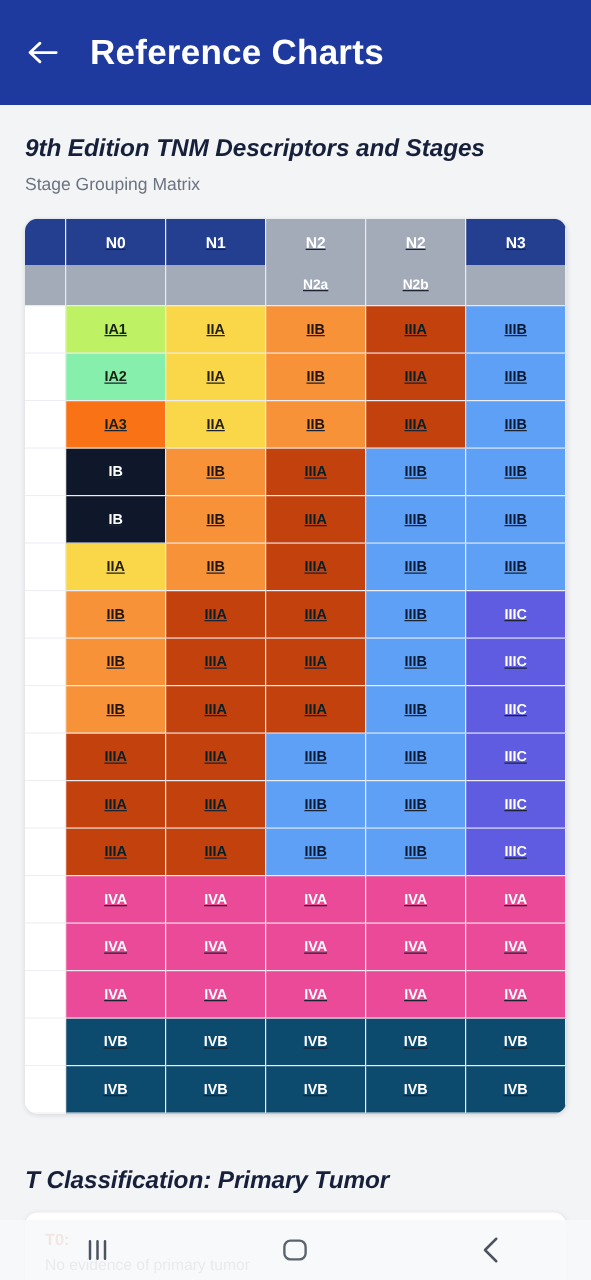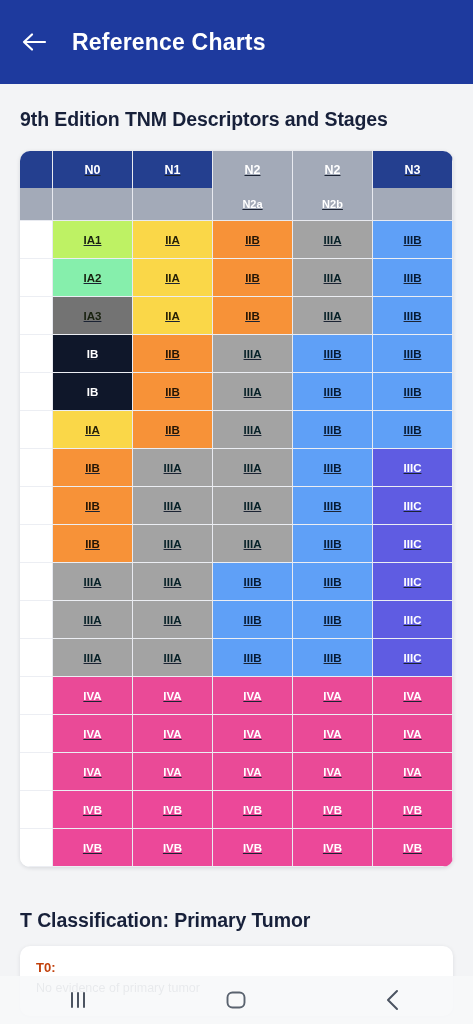--- a/index.html
+++ b/index.html
@@ -11,25 +11,25 @@
     -webkit-font-smoothing:antialiased;
   }
 
   
   .appbar{
     height:84px; background:#1e3a9e; display:flex; align-items:center;
     padding:0 20px; gap:22px;
   }
   .back-btn{ width:30px; height:30px; display:flex; align-items:center;
     justify-content:center; cursor:pointer; }
-  .appbar-title{ color:#fff; font-size:23px; font-weight:bold; letter-spacing:.2px; }
+  .appbar-title{ color:#fff; font-size:28px; font-weight:bold; letter-spacing:.2px; }
 
   
   .sec-head{ padding:24px 20px 0 20px; }
-  .sec-title{ font-size:19.5px; font-weight:bold; color:#17203a; letter-spacing:-.1px; }
+  .sec-title{ font-size:19.5px; font-weight:bold; color:#17203a; letter-spacing:-.1px;font-style:italic; }
   .sec-sub{ font-size:14px; color:#6b7280; margin-top:8px; }
 
   
   .card-wrap{ padding:20px 20px 0 20px;text-decoration:underline; }
   .card{
     background:#fff; border-radius:10px;
     box-shadow:0 1px 4px rgba(17,24,39,.13);
     overflow:hidden;
     
     width:433px;
@@ -51,29 +51,29 @@
   thead tr.r1 th.muted{ background:#a3aab8; }
   thead tr.r2 th{ height:33px; background:#a3aab8; font-size:11px;
                   border-bottom:1px solid #e8eaf0; }
 
   td.rowlab{ background:#fff; color:#31394e; font-size:11px; font-weight:bold;
              text-align:left; padding-left:8px; }
 
   
   .s-IA1{background:#bef264;color:#18210f}
   .s-IA2{background:#86efac;color:#18210f}
-  .s-IA3{background:#737373;color:#18210f}
+  .s-IA3{background:#f97316;color:#18210f}
   .s-IB {background:#0f172a;color:#fff}
   .s-IIA{background:#fad748;color:#241f05}
   .s-IIB{background:#f79238;color:#241505}
-  .s-IIIA{background:#a3a3a3;color:#062027}
+  .s-IIIA{background:#c2410c;color:#062027}
   .s-IIIB{background:#5fa0f7;color:#061a33}
   .s-IIIC{background:#5f5ce2;color:#fff}
   .s-IVA{background:#ea4a97;color:#fff}
-  .s-IVB{background:#ec4899;color:#fff}
+  .s-IVB{background:#0c4a6e;color:#fff}
 
   
   .sec-head2{ padding:22px 20px 0 20px;margin-top:20px; }
   .tcard-wrap{ padding:14px 20px 0 20px; }
   .tcard{
     background:#fff; border-radius:10px;
     box-shadow:0 1px 4px rgba(17,24,39,.10);
     padding:14px 16px; height:70px; overflow:hidden;
   }
   .t-line{ font-size:13px; }
@@ -96,20 +96,21 @@
   <div class="back-btn">
     <svg width="26" height="22" viewBox="0 0 26 22">
       <path d="M2 11 H23 M2 11 L10 3.5 M2 11 L10 18.5" stroke="#ffffff" stroke-width="2.2" fill="none" stroke-linecap="round" stroke-linejoin="round"></path>
     </svg>
   </div>
   <div class="appbar-title">Reference Charts</div>
 </div>
 
 <div class="sec-head">
   <div class="sec-title">9th Edition TNM Descriptors and Stages</div>
+  <div class="sec-sub">Stage Grouping Matrix</div>
 </div>
 
 <div class="card-wrap">
   <div class="card">
     <div class="scroller">
       <table class="matrix">
         <colgroup>
           <col class="c0">
             <col class="cn">
             <col class="cn">

